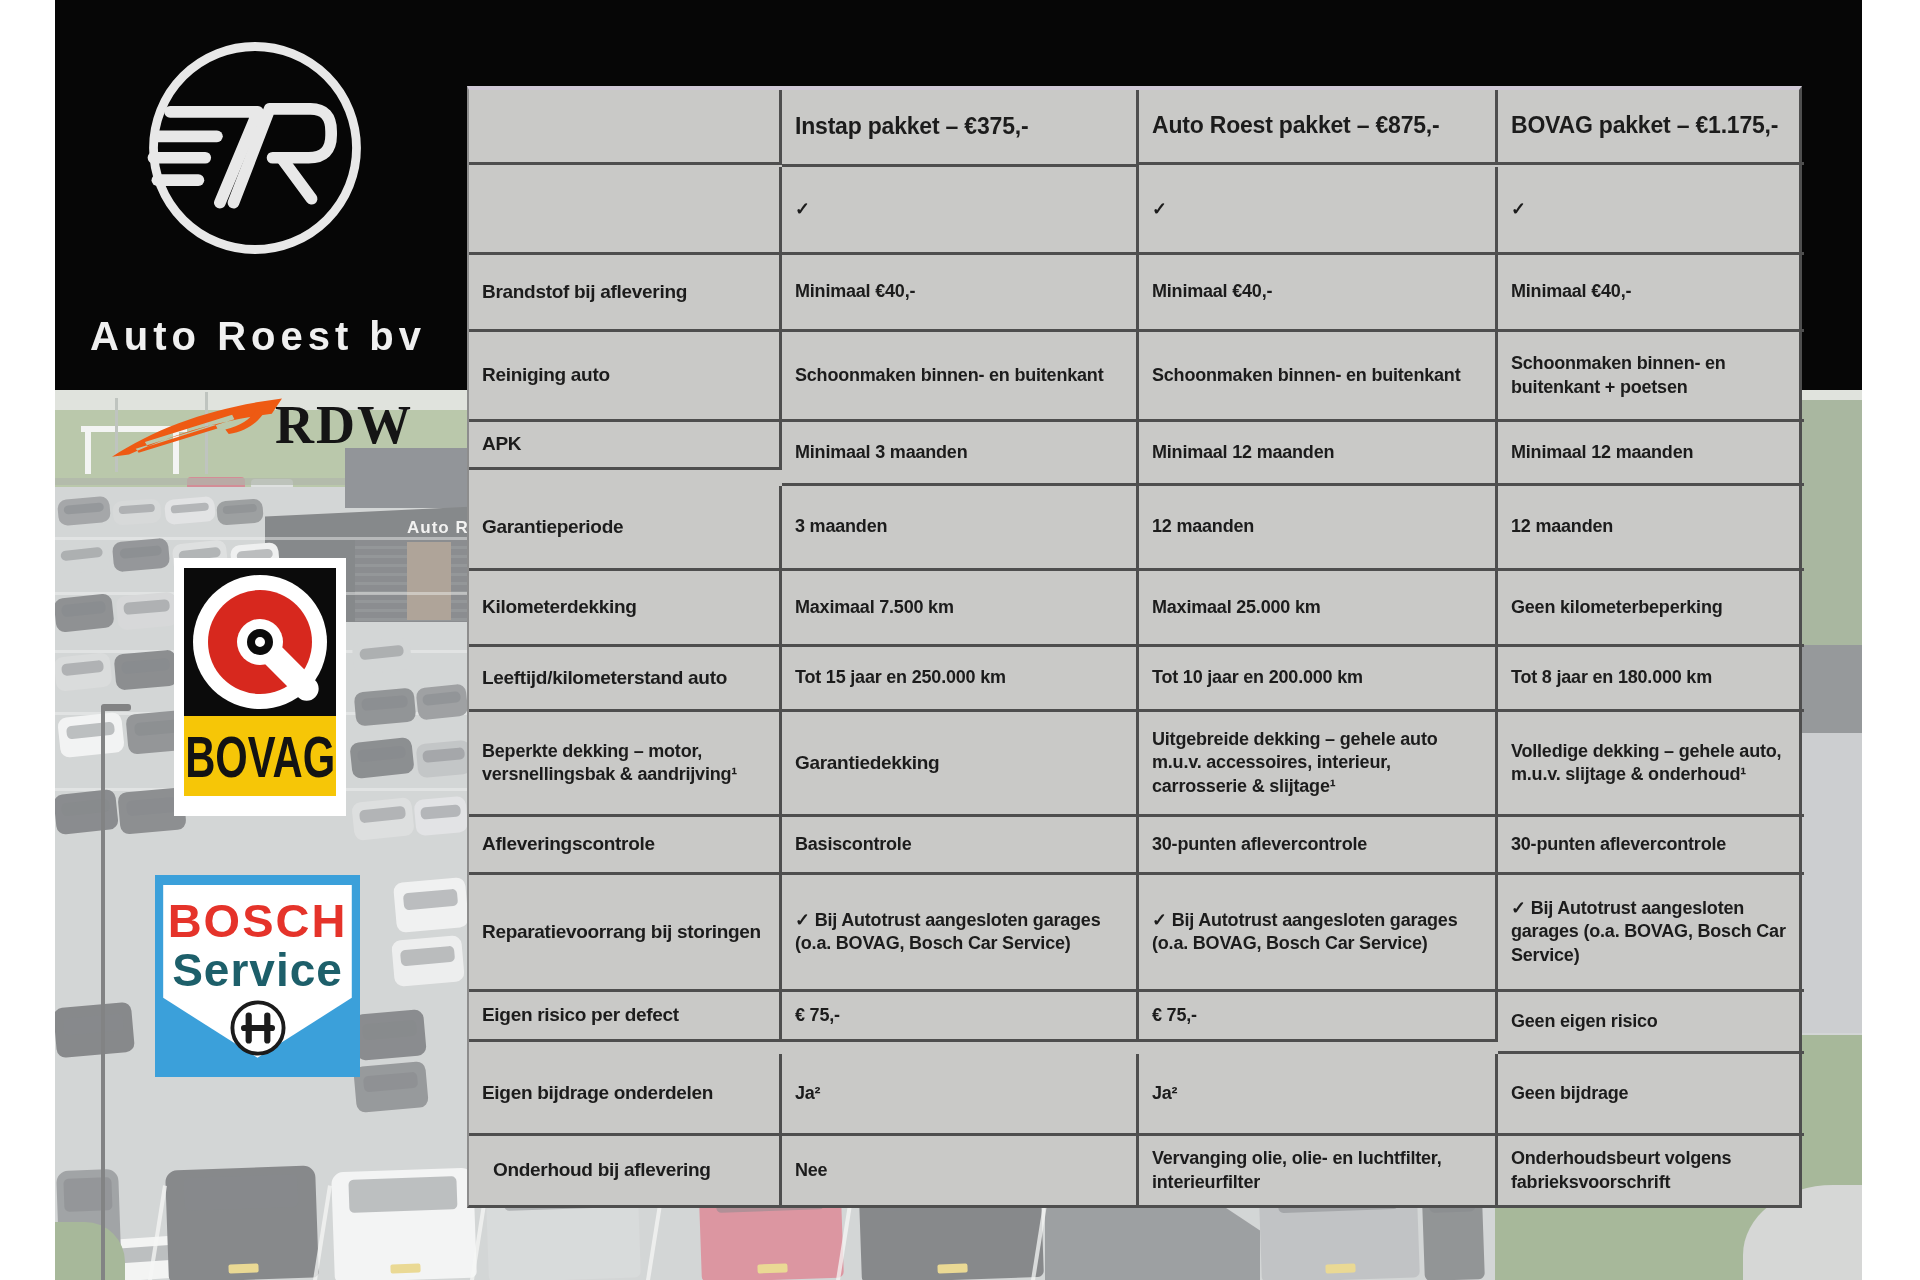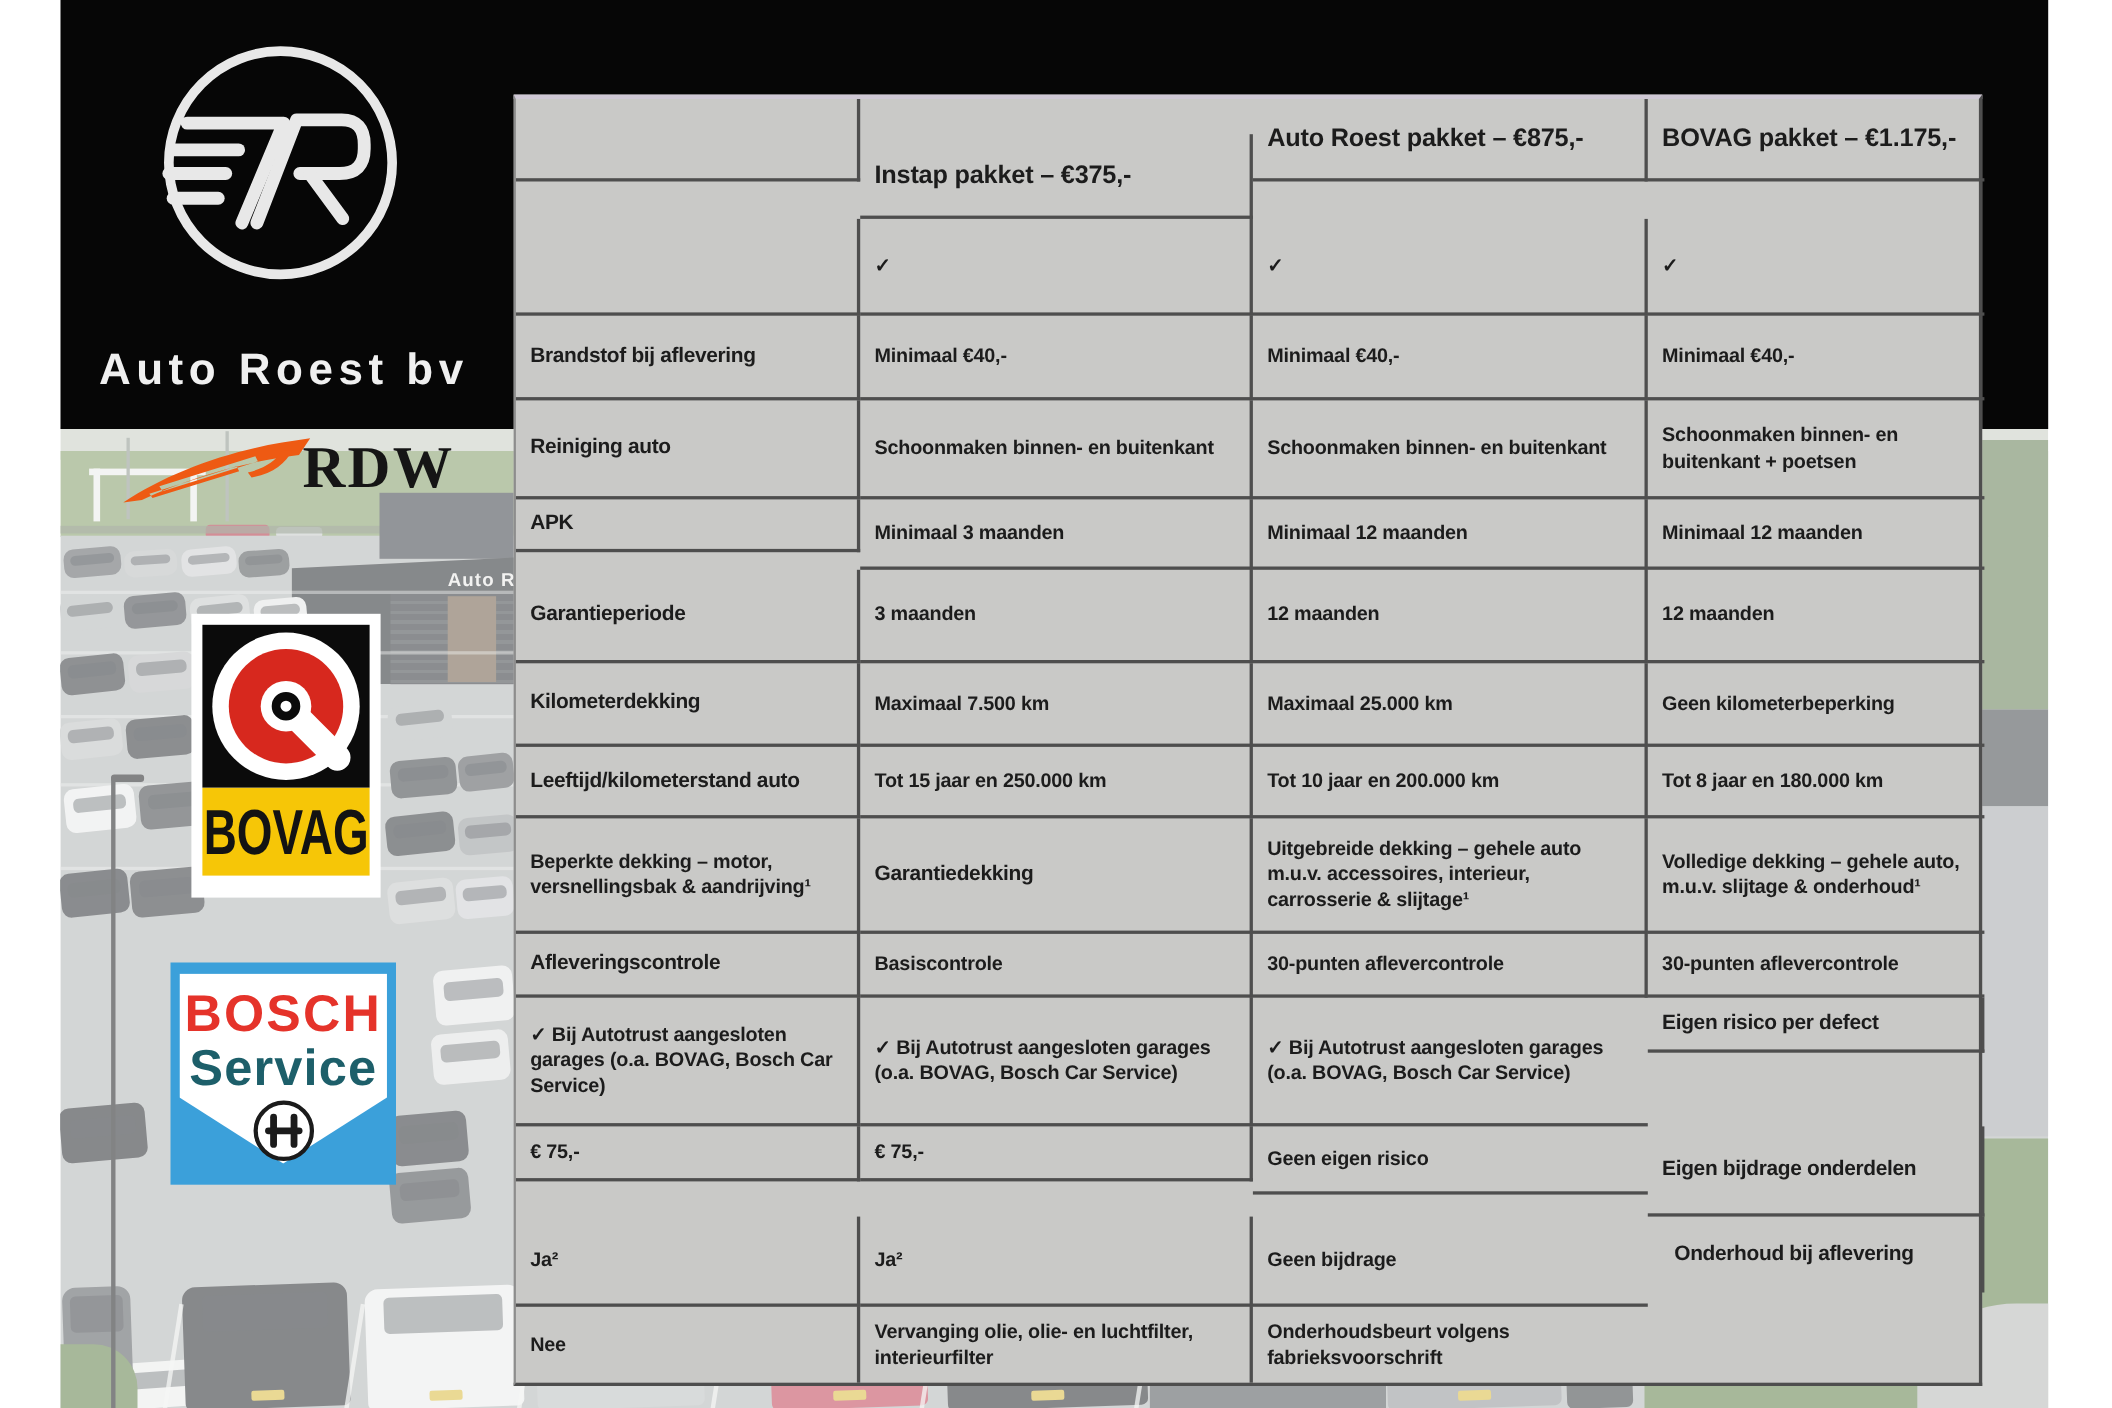--- a/index.html
+++ b/index.html
@@ -323,21 +323,21 @@
           <path d="M28,24 V56"></path>
           <path d="M52,24 V56"></path>
           <path d="M22,40 H58"></path>
         </g>
       </g>
     </svg>
   </div>
 
   <div class="pakket-table" id="pakket-table">
       <div class="cell th colsep" style="height: 75px;"></div>
-      <div class="cell th colsep" style="height: 77px; margin-top: 32px;">
+      <div class="cell th colsep" style="height: 77px;">
         <span>Instap pakket – €375,-</span>
       </div>
       <div class="cell th colsep" style="height: 75px;">
         <span>Auto Roest pakket – €875,-</span>
       </div>
       <div class="cell th" style="height: 75px;">
         <span>BOVAG pakket – €1.175,-</span>
       </div>
       <div class="cell lbl colsep" style="height: 88px;"></div>
       <div class="cell val colsep" style="height: 88px;">
@@ -438,20 +438,23 @@
       </div>
       <div class="cell val colsep" style="height: 58px;">
         <span>Basiscontrole</span>
       </div>
       <div class="cell val colsep" style="height: 58px;">
         <span>30-punten aflevercontrole</span>
       </div>
       <div class="cell val" style="height: 58px;">
         <span>30-punten aflevercontrole</span>
       </div>
+      <div class="cell lbl colsep" style="height: 117px;">
+        <span>Reparatievoorrang bij storingen</span>
+      </div>
       <div class="cell val colsep" style="height: 117px;">
         <span>✓ Bij Autotrust aangesloten garages (o.a. BOVAG, Bosch Car Service)</span>
       </div>
       <div class="cell val colsep" style="height: 117px;">
         <span>✓ Bij Autotrust aangesloten garages (o.a. BOVAG, Bosch Car Service)</span>
       </div>
       <div class="cell val" style="height: 117px;">
         <span>✓ Bij Autotrust aangesloten garages (o.a. BOVAG, Bosch Car Service)</span>
       </div>
       <div class="cell lbl colsep" style="height: 50px;">

